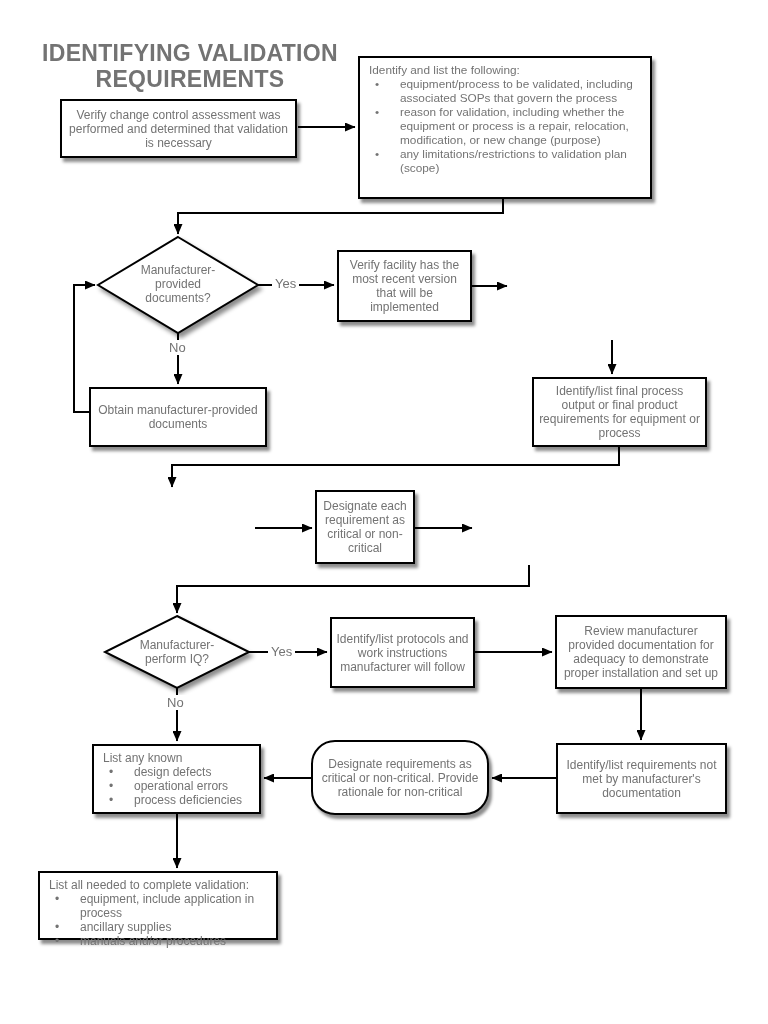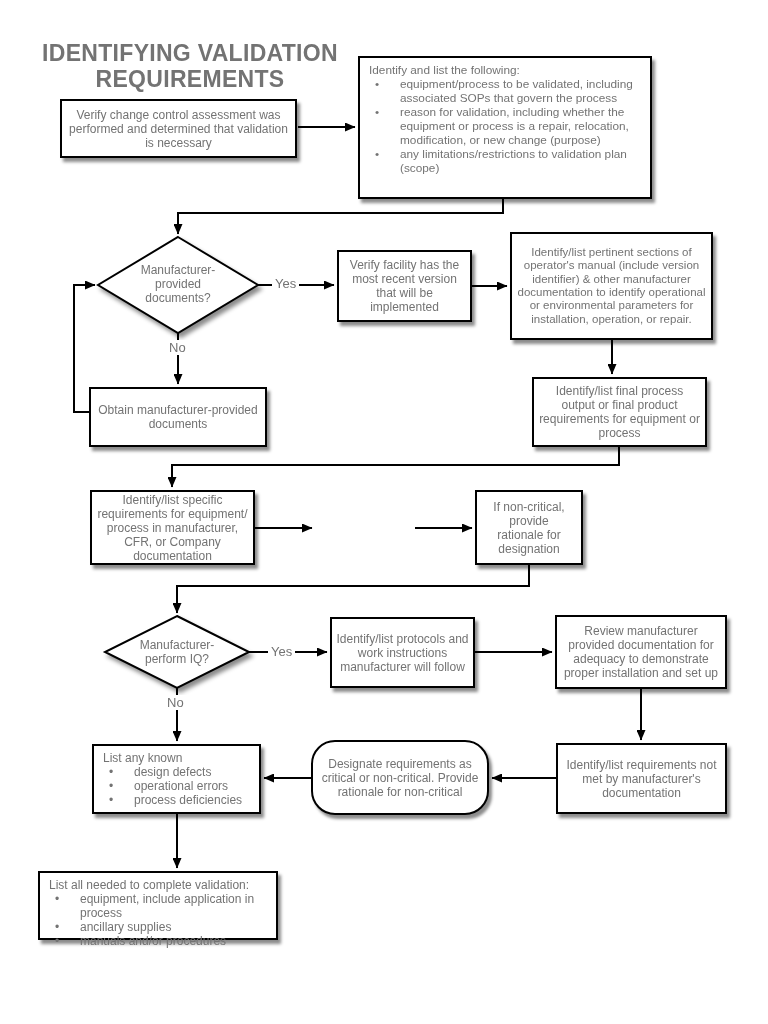--- a/index.html
+++ b/index.html
@@ -96,40 +96,34 @@
   </div>
 
   <div class="diamond-label" style="left:133px;top:263px;width:90px;">Manufacturer-provided documents?</div>
   <div class="edge-label" style="left:272px;top:276px;">Yes</div>
   <div class="edge-label" style="left:166px;top:340px;">No</div>
 
   <div class="node" style="left:337px;top:250px;width:135px;height:72px;">
     <span>Verify facility has the most recent version that will be implemented</span>
   </div>
 
-  <div class="node" style="left:510px;top:232px;width:203px;height:108px;font-size:11.5px;line-height:13.3px;">
-    <span>Identify/list pertinent sections of operator's manual (include version identifier) &amp; other manufacturer documentation to identify operational or environmental parameters for installation, operation, or repair.</span>
-  </div>
 
   <div class="node" style="left:89px;top:387px;width:178px;height:60px;">
     <span>Obtain manufacturer-provided documents</span>
   </div>
 
   <div class="node" style="left:532px;top:377px;width:175px;height:70px;">
     <span>Identify/list final process output or final product requirements for equipment or process</span>
   </div>
 
-  <div class="node" style="left:90px;top:490px;width:165px;height:75px;">
-    <span>Identify/list specific requirements for equipment/ process in manufacturer, CFR, or Company documentation</span>
+
+  <div class="node" style="left:315px;top:490px;width:100px;height:74px;">
+    <span>Designate each requirement as critical or non-critical</span>
   </div>
 
-
-  <div class="node" style="left:475px;top:490px;width:108px;height:75px;padding:2px 8px;">
-    <span>If non-critical, provide rationale for designation</span>
-  </div>
 
   <div class="diamond-label" style="left:132px;top:638px;width:90px;">Manufacturer-perform IQ?</div>
   <div class="edge-label" style="left:268px;top:644px;">Yes</div>
   <div class="edge-label" style="left:164px;top:695px;">No</div>
 
   <div class="node" style="left:330px;top:617px;width:145px;height:71px;">
     <span>Identify/list protocols and work instructions manufacturer will follow</span>
   </div>
 
   <div class="node" style="left:555px;top:615px;width:172px;height:74px;">

